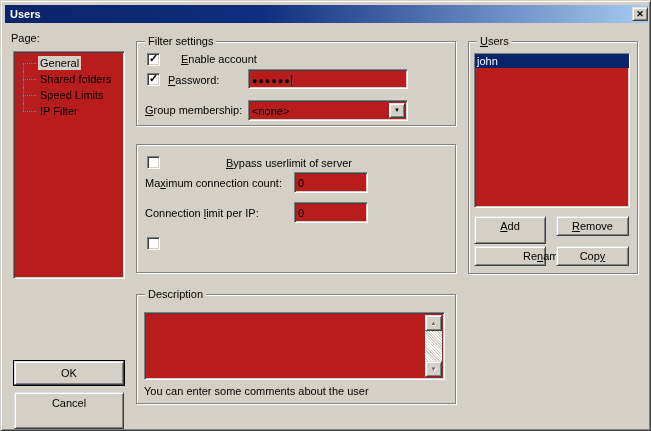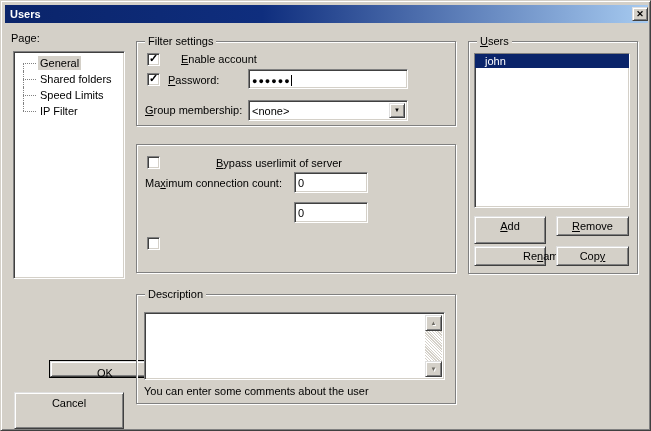--- a/index.html
+++ b/index.html
@@ -27,21 +27,21 @@
 
   .btn {
     position:absolute; background:#d4d0c8;
     border:1px solid; border-color:#dfdfdf #404040 #404040 #dfdfdf;
     box-shadow: inset 1px 1px 0 #ffffff, inset -1px -1px 0 #808080;
     text-align:center; cursor:default;
   }
   .btn.default { box-shadow: inset 1px 1px 0 #ffffff, inset -1px -1px 0 #808080, 0 0 0 1px #000000; }
 
   .sunken {
-    background:#ffffff;
+    background:#b91c1c;
     border:1px solid; border-color:#808080 #ffffff #ffffff #808080;
     box-shadow: inset 1px 1px 0 #404040, inset -1px -1px 0 #d4d0c8;
   }
 
   .group {
     position:absolute;
     border:1px solid #808080;
     box-shadow: inset 1px 1px 0 #ffffff, 1px 1px 0 #ffffff;
   }
   .group-label {
@@ -75,21 +75,21 @@
   .conn { position:absolute; left:9px; top:0; width:13px; height:16px; }
   .conn::before { content:""; position:absolute; left:0; top:0; height:16px; border-left:1px dotted #808080; }
   .conn::after  { content:""; position:absolute; left:0; top:8px; width:13px; border-top:1px dotted #808080; }
   .tree-item.first .conn::before { top:8px; height:8px; }
   .tree-item.last  .conn::before { height:8px; }
   .tree-label { padding:1px 2px; }
   .tree-label.selected { background:#d4d0c8; }
 
   
   #users-list { position:absolute; left:473px; top:52px; width:156px; height:155px; }
-  .list-row-selected { height:14px; line-height:14px; background:#0a246a; color:#fff; padding-left:10px; }
+  .list-row-selected { height:14px; line-height:14px; background:#0a246a; color:#fff; padding-left:2px; }
 
   
   #desc-area { position:absolute; left:143px; top:311px; width:301px; height:68px; }
   #desc-scrollbar { position:absolute; right:2px; top:2px; bottom:2px; width:17px;
     background:repeating-linear-gradient(45deg, #ffffff 0 1px, #d4d0c8 1px 2px); }
   .sb-btn {
     position:absolute; left:0; width:17px; height:16px; background:#d4d0c8;
     border:1px solid; border-color:#dfdfdf #404040 #404040 #dfdfdf;
     box-shadow: inset 1px 1px 0 #ffffff, inset -1px -1px 0 #808080;
     text-align:center; font-size:6px; color:#6d6a63; line-height:15px; text-shadow:1px 1px 0 #fff;
@@ -122,21 +122,21 @@
     <div class="tree-item">
       <span class="conn"></span>
       <span class="tree-label">Speed Limits</span>
     </div>
     <div class="tree-item last">
       <span class="conn"></span>
       <span class="tree-label">IP Filter</span>
     </div>
   </div>
 
-  <div class="btn default" style="left:13px; top:360px; width:110px; height:16px; line-height:22px;margin-left:36px;">
+  <div class="btn default" style="left:13px; top:360px; width:110px; height:24px; line-height:22px;">
     <span>OK</span>
   </div>
   <div class="btn" style="left:13px; top:391px; width:110px; height:37px; line-height:21px;">
     <span>Cancel</span>
   </div>
 
   <div class="group" style="left:135px; top:40px; width:320px; height:85px;">
     <span class="group-label">Filter settings</span>
   </div>
 
@@ -155,27 +155,28 @@
 
   <span class="lbl" style="left:144px; top:103px;"><span class="accel">G</span><span>roup membership:</span></span>
   <div class="field sunken" style="left:247px; top:99px; width:160px; height:21px;">
     <span>&lt;none&gt;</span>
     <span class="combo-btn"><span>▼</span></span>
   </div>
 
   <div class="group" style="left:135px; top:143px; width:320px; height:129px;"></div>
 
   <span class="checkbox" style="left:146px; top:155px;"></span>
-  <span class="lbl" style="left:167px; top:156px;padding-left:48px;"><span class="accel">B</span><span>ypass userlimit of server</span></span>
+  <span class="lbl" style="left:177px; top:156px;padding-left:48px;"><span class="accel">B</span><span>ypass userlimit of server</span></span>
 
   <span class="lbl" style="left:144px; top:176px;"><span>Ma</span><span class="accel">x</span><span>imum connection count:</span></span>
   <div class="field sunken" style="left:293px; top:171px; width:74px; height:21px;">
     <span>0</span>
   </div>
 
+  <span class="lbl" style="left:144px; top:206px;"><span>Connection </span><span class="accel">l</span><span>imit per IP:</span></span>
   <div class="field sunken" style="left:293px; top:201px; width:74px; height:21px;">
     <span>0</span>
   </div>
 
   <span class="checkbox" style="left:146px; top:236px;"></span>
 
   <div class="group" style="left:135px; top:293px; width:320px; height:110px;">
     <span class="group-label">Description</span>
   </div>
   <div id="desc-area" class="sunken">

